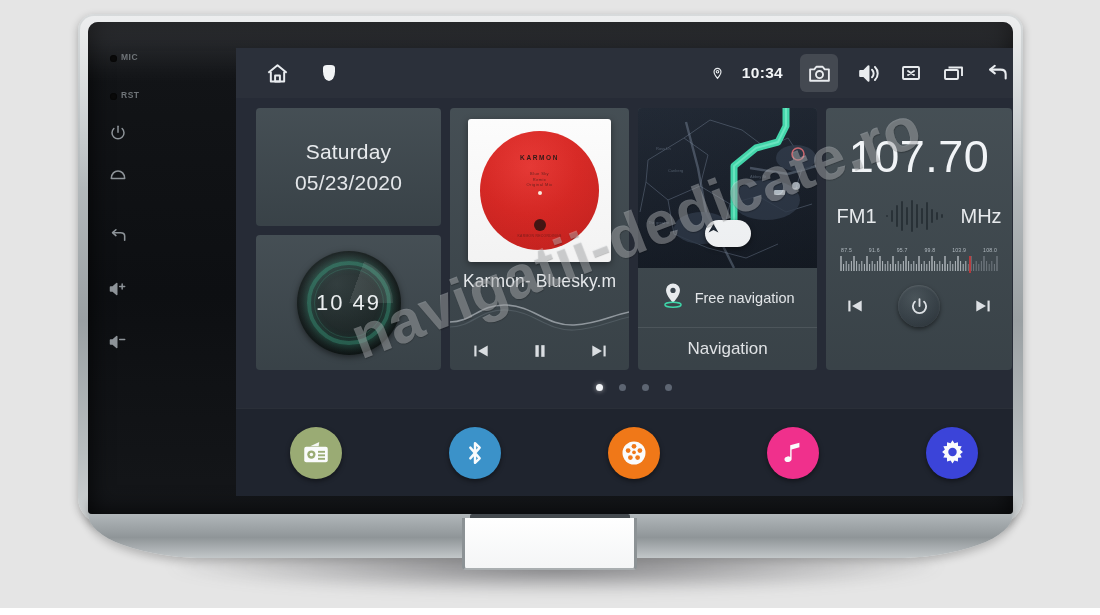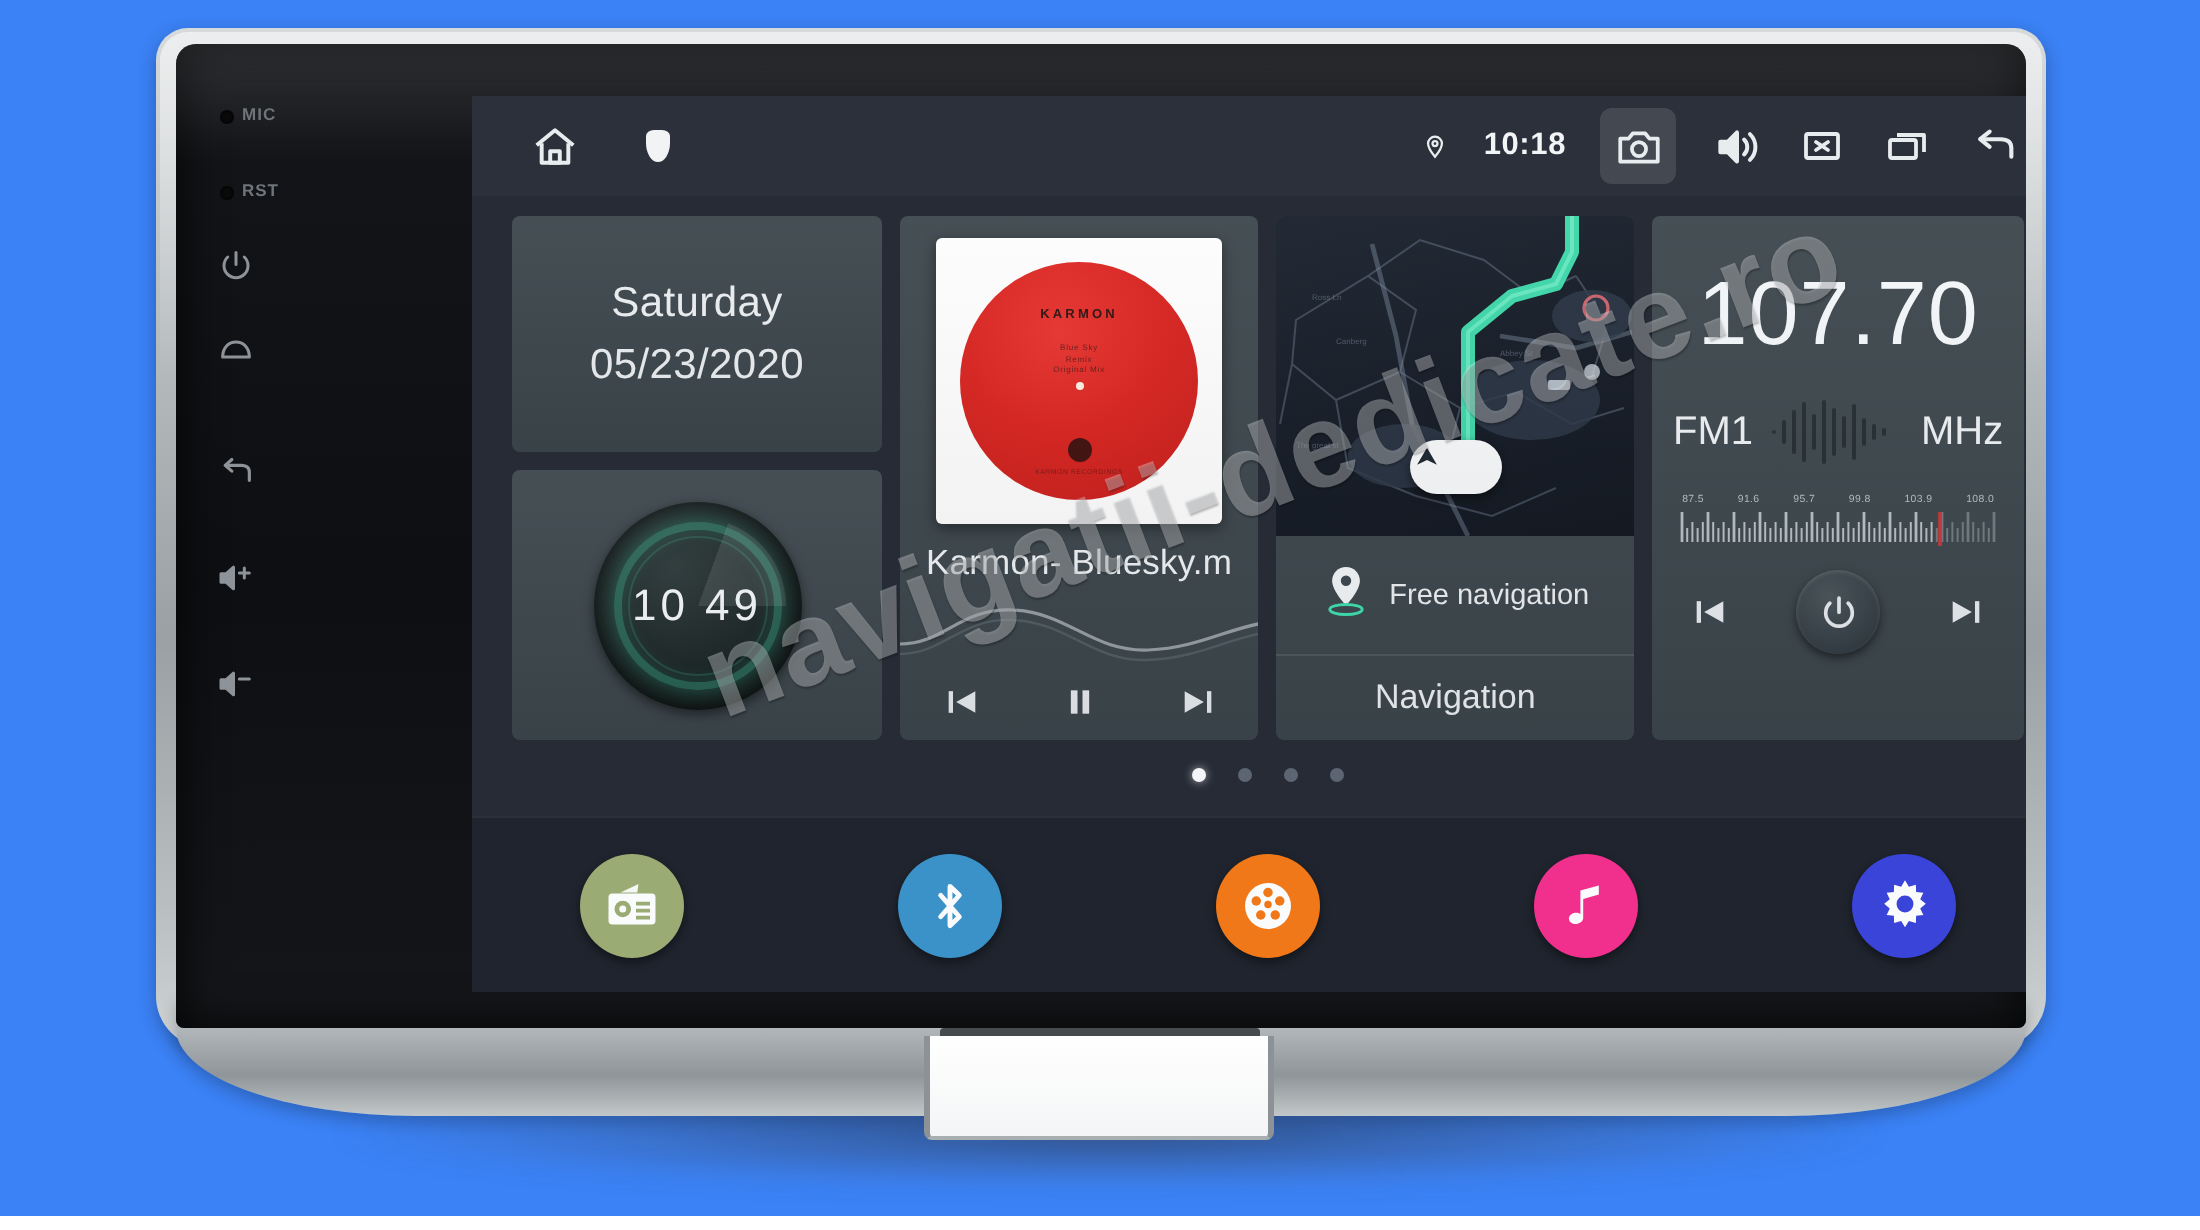--- a/index.html
+++ b/index.html
@@ -2,21 +2,21 @@
 <html><head>
 <meta charset="utf-8">
 <style>
   * { box-sizing: border-box; margin: 0; padding: 0; }
   html, body {
     width: 1100px; height: 615px;
     background: #ffffff;
     font-family: "Liberation Sans", sans-serif;
     overflow: hidden;
   }
-  #root { position: relative; width: 1100px; height: 608px; background: #3b82f6; }
+  #root { position: relative; width: 1100px; height: 608px; background: #e5e5e5; }
 
   
   .floor-shadow {
     position: absolute; left: 170px; top: 540px; width: 770px; height: 54px;
     background: radial-gradient(ellipse at 50% 50%, rgba(40,40,45,.55) 0%, rgba(60,60,65,.22) 45%, rgba(255,255,255,0) 72%);
     filter: blur(6px);
   }
 
   
   .chassis {
@@ -297,21 +297,21 @@
             <div class="shield-dot"></div>
           </div>
         </div>
         <div class="sb-right">
           <div class="sb-ico small">
             <svg width="13" height="17" viewBox="0 0 24 24" fill="none" stroke="currentColor" stroke-width="2.1">
               <path d="M12 2.5 C8.4 2.5 5.6 5.3 5.6 8.8 C5.6 13.4 12 21 12 21 C12 21 18.4 13.4 18.4 8.8 C18.4 5.3 15.6 2.5 12 2.5 Z"></path>
               <circle cx="12" cy="8.8" r="2.3"></circle>
             </svg>
           </div>
-          <div class="sb-time">10:18</div>
+          <div class="sb-time">10:34</div>
           <div class="sb-ico hl">
             <svg width="25" height="25" viewBox="0 0 24 24" fill="none" stroke="currentColor" stroke-width="1.8" stroke-linejoin="round">
               <path d="M3 8 L7 8 L9 5.5 L15 5.5 L17 8 L21 8 L21 19 L3 19 Z"></path>
               <circle cx="12" cy="13" r="3.4"></circle>
             </svg>
           </div>
           <div class="sb-ico">
             <svg width="25" height="25" viewBox="0 0 24 24" fill="none" stroke="currentColor" stroke-width="1.9" stroke-linecap="round" stroke-linejoin="round">
               <path d="M4 9.5 L7.5 9.5 L12 5 L12 19 L7.5 14.5 L4 14.5 Z" fill="currentColor"></path>
               <path d="M15.4 8.4 A5 5 0 0 1 15.4 15.6"></path>

